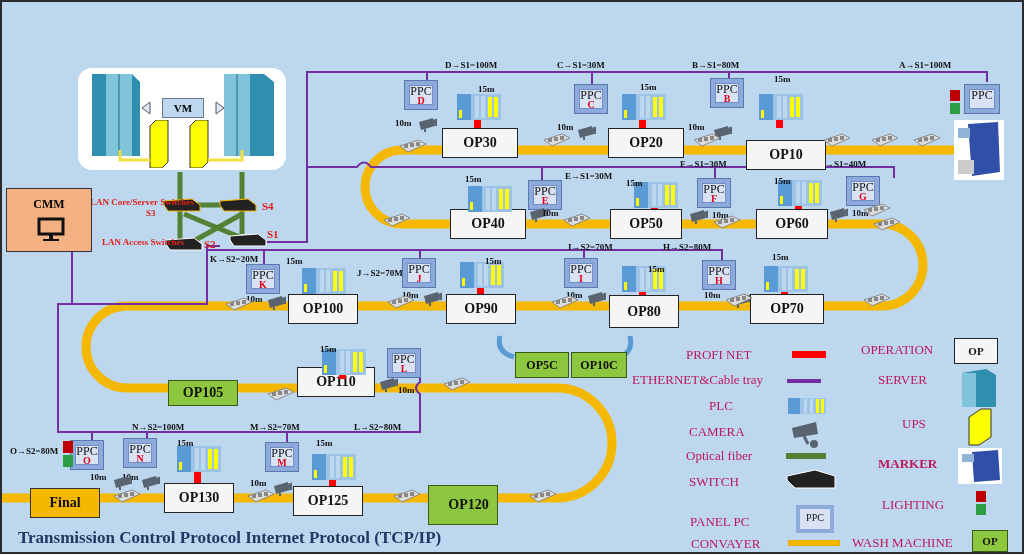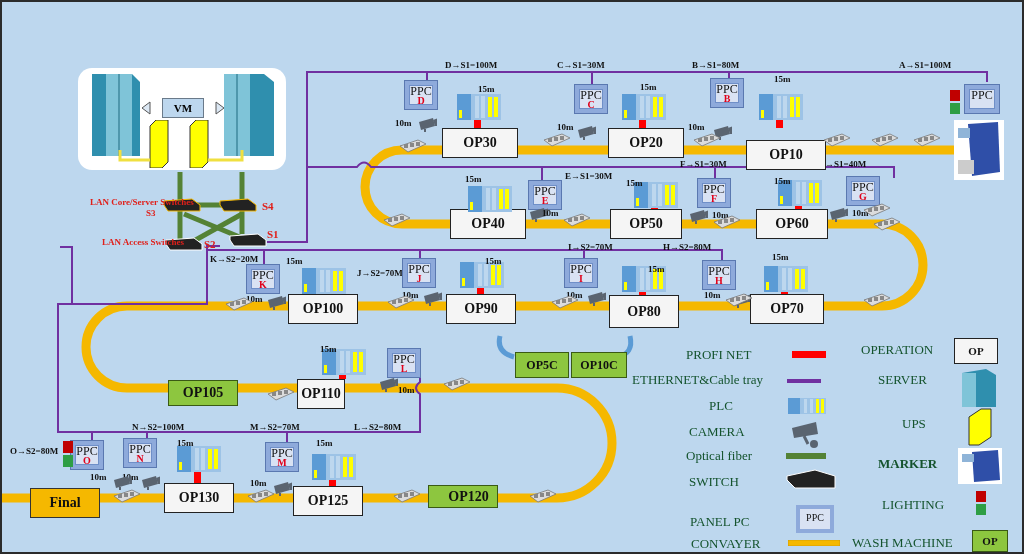--- a/index.html
+++ b/index.html
@@ -10,21 +10,21 @@
   .op{position:absolute;background:#f5f5f5;border:1.5px solid #222;font-family:"Liberation Serif",serif;font-weight:bold;font-size:14px;color:#111;display:flex;align-items:center;justify-content:center;box-sizing:border-box;}
   .op.green{background:#8dc63f;border-color:#3a5a14;}
   .op.final{background:#f5b800;border-color:#333;}
   .ppc{position:absolute;width:34px;height:30px;background:#8eaadb;border:1px solid #5a78b0;box-sizing:border-box;}
   .ppc .scr{position:absolute;left:4px;top:4px;right:4px;bottom:4px;background:#d9e2f3;border:1px solid #6f8fc8;}
   .ppc .t{position:absolute;left:0;right:0;top:3px;text-align:center;font-family:"Liberation Serif",serif;font-size:12px;color:#111;}
   .ppc .l{position:absolute;left:0;right:0;top:14px;text-align:center;font-family:"Liberation Serif",serif;font-weight:bold;font-size:10px;color:#e0001b;}
   .plc{position:absolute;width:44px;height:26px;}
   .cam{position:absolute;width:20px;height:14px;}
   .cart{position:absolute;width:30px;height:18px;}
-  .legtxt{position:absolute;font-family:"Liberation Serif",serif;font-size:13px;color:#14532d;white-space:nowrap;}
+  .legtxt{position:absolute;font-family:"Liberation Serif",serif;font-size:13px;color:#be185d;white-space:nowrap;}
   #title{position:absolute;left:16px;top:526px;font-family:"Liberation Serif",serif;font-weight:bold;font-size:17px;color:#1f3864;white-space:nowrap;}
   .swlbl{position:absolute;font-family:"Liberation Serif",serif;font-weight:bold;font-size:9px;color:#e0201b;white-space:nowrap;text-align:center;}
 </style>
 </head>
 <body>
 
 <div id="frame">
 
   <svg class="abs" style="left:0;top:0" width="1020" height="550">
     <g fill="none" stroke="#f5b800" stroke-width="9" stroke-linecap="butt">
@@ -102,20 +102,28 @@
   <svg class="abs" style="left:226px;top:230px" width="40" height="16">
     <polygon points="2,4 30,2 38,8 38,14 6,14 2,8" fill="#222" stroke="#fff"></polygon>
   </svg>
   <div class="swlbl" style="left:88px;top:195px;text-align:center;width:70px;line-height:10px;">LAN Core/Server Switches</div>
   <div class="swlbl" style="left:144px;top:206px;">S3</div>
   <div class="swlbl" style="left:260px;top:198px;font-size:11px;">S4</div>
   <div class="swlbl" style="left:202px;top:236px;font-size:11px;">S2</div>
   <div class="swlbl" style="left:265px;top:226px;font-size:11px;">S1</div>
   <div class="swlbl" style="left:100px;top:235px;width:54px;line-height:11px;">LAN Access Switches</div>
 
+  <div class="abs" style="left:4px;top:186px;width:86px;height:64px;background:#f4b183;border:1.5px solid #333;box-sizing:border-box;">
+    <div style="text-align:center;font-weight:bold;font-size:12px;margin-top:8px;">CMM</div>
+    <svg style="position:absolute;left:30px;top:28px" width="28" height="26">
+      <rect x="2" y="2" width="24" height="15" fill="none" stroke="#111" stroke-width="3"></rect>
+      <rect x="12" y="17" width="4" height="5" fill="#111"></rect>
+      <rect x="6" y="22" width="16" height="2" fill="#111"></rect>
+    </svg>
+  </div>
 
   <div class="lbl" style="left:443px;top:58px">D→S1=100M</div>
   <div class="lbl" style="left:555px;top:58px">C→S1=30M</div>
   <div class="lbl" style="left:690px;top:58px">B→S1=80M</div>
   <div class="lbl" style="left:897px;top:58px">A→S1=100M</div>
   <div class="lbl" style="left:563px;top:169px">E→S1=30M</div>
   <div class="lbl" style="left:678px;top:157px">F→S1=30M</div>
   <div class="lbl" style="left:816px;top:157px">G→S1=40M</div>
   <div class="lbl" style="left:566px;top:240px">I→S2=70M</div>
   <div class="lbl" style="left:661px;top:240px">H→S2=80M</div>
@@ -371,21 +379,21 @@
         <div style="position:absolute;left:317px;top:292px;width:7px;height:0px;background:#ff0000;"></div>
         <svg class="cam" width="22" height="16" style="left:264px;top:294px;">
           <polygon points="2,4 16,0 18,8 4,12" fill="#5a6470"></polygon>
           <polygon points="16,2 21,0 21,8 18,8" fill="#5a6470"></polygon>
           <line x1="8" y1="11" x2="8" y2="15" stroke="#5a6470" stroke-width="2"></line>
         </svg>
         <div class="lbl" style="left:244px;top:292px;">10m</div>
         <div class="lbl" style="left:284px;top:254px;">15m</div>
       </div>
       <div>
-        <div class="op" style="left:295px;top:377px;width:48px;height:30px;">OP110</div>
+        <div class="op" style="left:295px;top:365px;width:78px;height:30px;">OP110</div>
         <div class="ppc" style="left:385px;top:346px;">
           <div class="scr"></div>
           <div class="t">PPC</div>
           <div class="l">L</div>
         </div>
         <svg class="plc" width="44" height="26" style="left:320px;top:347px;">
           <rect x="0" y="0" width="44" height="26" fill="#9dc3e6"></rect>
           <rect x="0" y="0" width="14" height="26" fill="#5b9bd5"></rect>
           <rect x="2" y="16" width="3" height="8" fill="#ffff00"></rect>
           <rect x="18" y="2" width="4" height="22" fill="#bdd7ee"></rect>
@@ -595,21 +603,21 @@
       </svg>
       <svg class="cart" width="30" height="18" style="left:870px;top:214px;">
         <polygon points="2,8 20,2 28,6 10,14" fill="#dcdcdc" stroke="#777" stroke-width="0.8"></polygon>
         <rect x="6" y="6" width="4" height="4" fill="#888"></rect>
         <rect x="12" y="5" width="4" height="4" fill="#888"></rect>
         <rect x="18" y="4" width="4" height="4" fill="#888"></rect>
       </svg>
     </div>
 
   <div class="op green" style="left:166px;top:378px;width:70px;height:26px;">OP105</div>
-  <div class="op green" style="left:426px;top:483px;width:70px;height:23px;padding-left:11px;">OP120</div>
+  <div class="op green" style="left:426px;top:483px;width:70px;height:40px;padding-left:11px;">OP120</div>
   <div class="op green" style="left:513px;top:350px;width:54px;height:26px;font-size:12px;">OP5C</div>
   <div class="op green" style="left:569px;top:350px;width:56px;height:26px;font-size:12px;">OP10C</div>
   <div class="op final" style="left:28px;top:486px;width:70px;height:30px;">Final</div>
 
   <svg class="abs" style="left:946px;top:86px" width="14" height="28">
     <rect x="2" y="2" width="10" height="11" fill="#c00000"></rect>
     <rect x="2" y="15" width="10" height="11" fill="#2e9e44"></rect>
   </svg>
   <div class="ppc" style="left:962px;top:82px;width:36px;">
     <div class="scr"></div>
@@ -683,13 +691,14 @@
         <rect x="0" y="0" width="44" height="36" fill="#fff"></rect>
         <polygon points="14,4 40,2 42,32 16,34" fill="#2f4fa8"></polygon>
         <rect x="4" y="6" width="12" height="8" fill="#8fb4d8"></rect>
       </svg>
       <svg width="12" height="26" style="position:absolute;left:973px;top:488px;">
         <rect x="1" y="1" width="10" height="11" fill="#c00000"></rect>
         <rect x="1" y="14" width="10" height="11" fill="#2e9e44"></rect>
       </svg>
     </div>
 
+  <div id="title">Transmission Control Protocol Internet Protocol (TCP/IP)</div>
 </div>
 
 </body></html>

